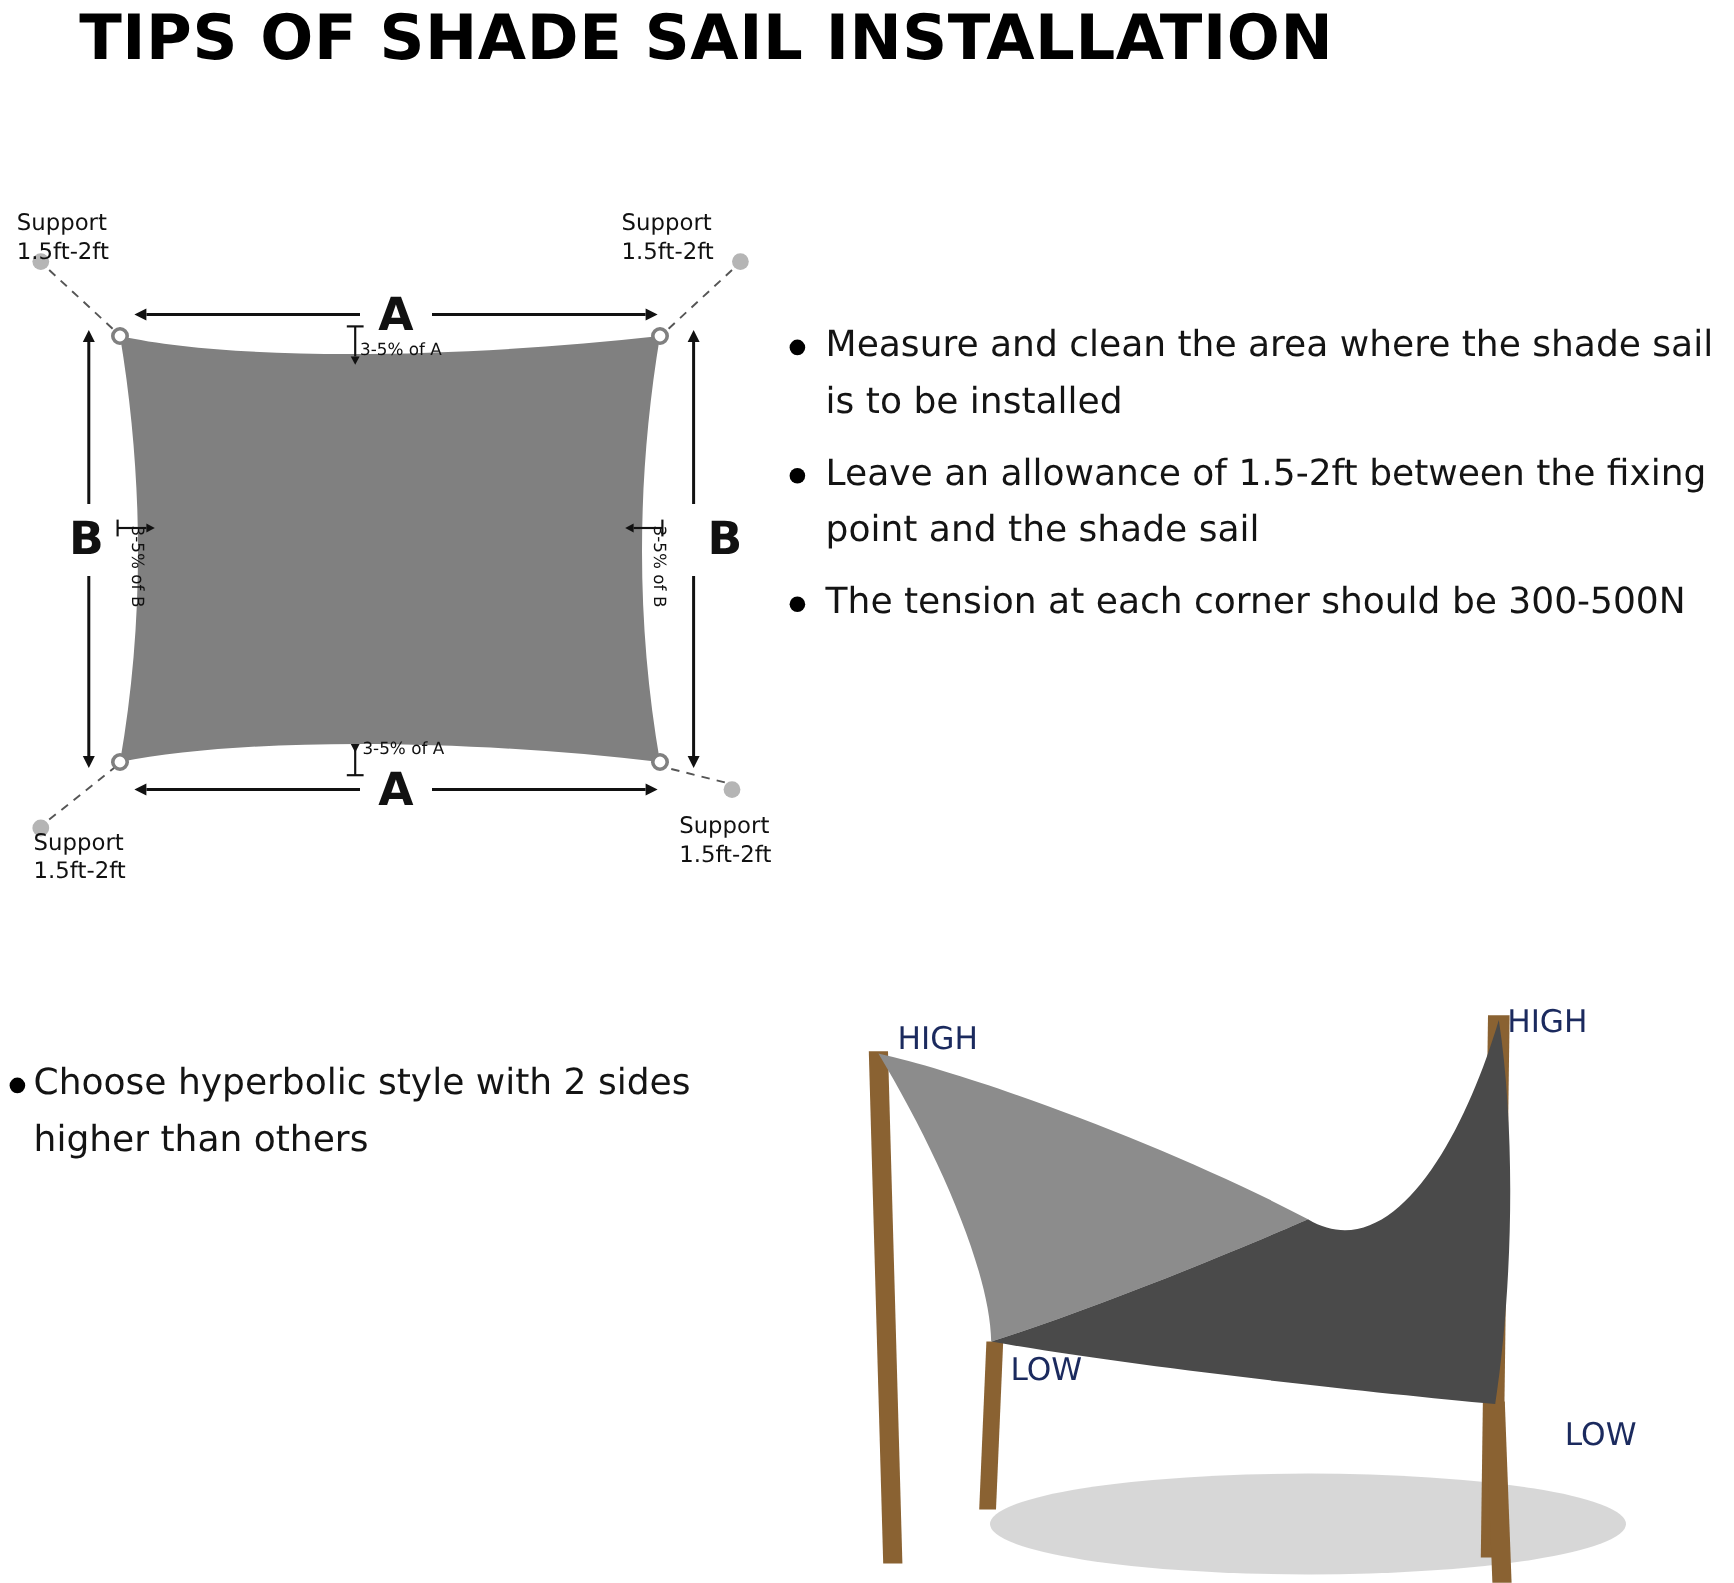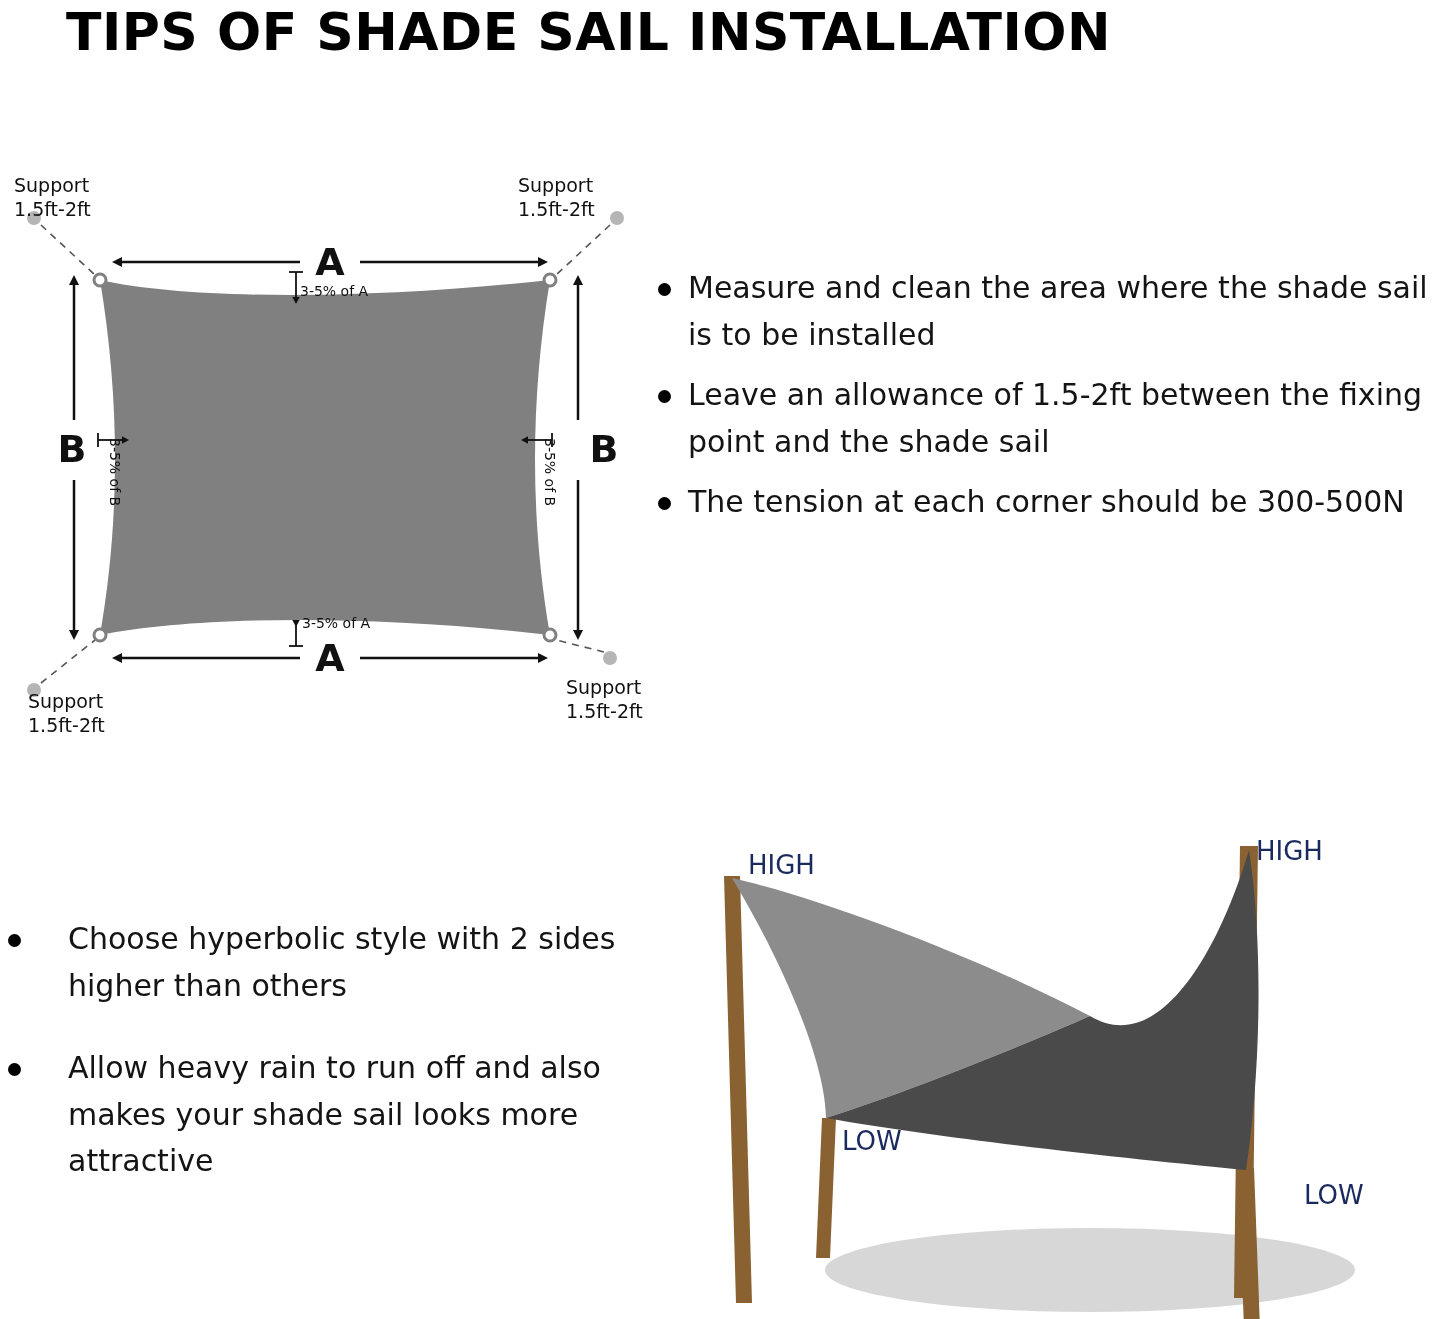--- a/index.html
+++ b/index.html
@@ -74,22 +74,21 @@
     position: absolute;
     left: 10px;
     top: 18px;
     width: 13px;
     height: 13px;
     border-radius: 50%;
     background: #000000;
   }
   .bullets-bottom ul.bullet-list li {
     font-size: 30px;
-    padding-left: 68px;
-    margin-top: 36px;
+    padding-left: 28px;
   }
   .bullets-bottom ul.bullet-list li::before {
     left: 8px;
   }
 
   
   .diagram-bottom {
     position: absolute;
     left: 620px;
     top: 788px;
@@ -216,21 +215,20 @@
   <ul class="bullet-list">
     <li>Measure and clean the area where the shade sail is to be installed</li>
     <li>Leave an allowance of 1.5-2ft between the fixing point and the shade sail</li>
     <li>The tension at each corner should be 300-500N</li>
   </ul>
 </div>
 
 <div class="bullets-bottom">
   <ul class="bullet-list">
     <li>Choose hyperbolic style with 2 sides higher than others</li>
-    <li>Allow heavy rain to run off and also makes your shade sail looks more attractive</li>
   </ul>
 </div>
 
 <div class="diagram-bottom">
   <svg width="825" height="559" viewBox="0 0 825 559" xmlns="http://www.w3.org/2000/svg">
 
     <ellipse cx="470" cy="482" rx="265" ry="42" fill="#c9c9c9" opacity="0.75"></ellipse>
 
     <g>
       <polygon points="104,88 120,88 132,515 116,515" fill="#8a6232"></polygon>

